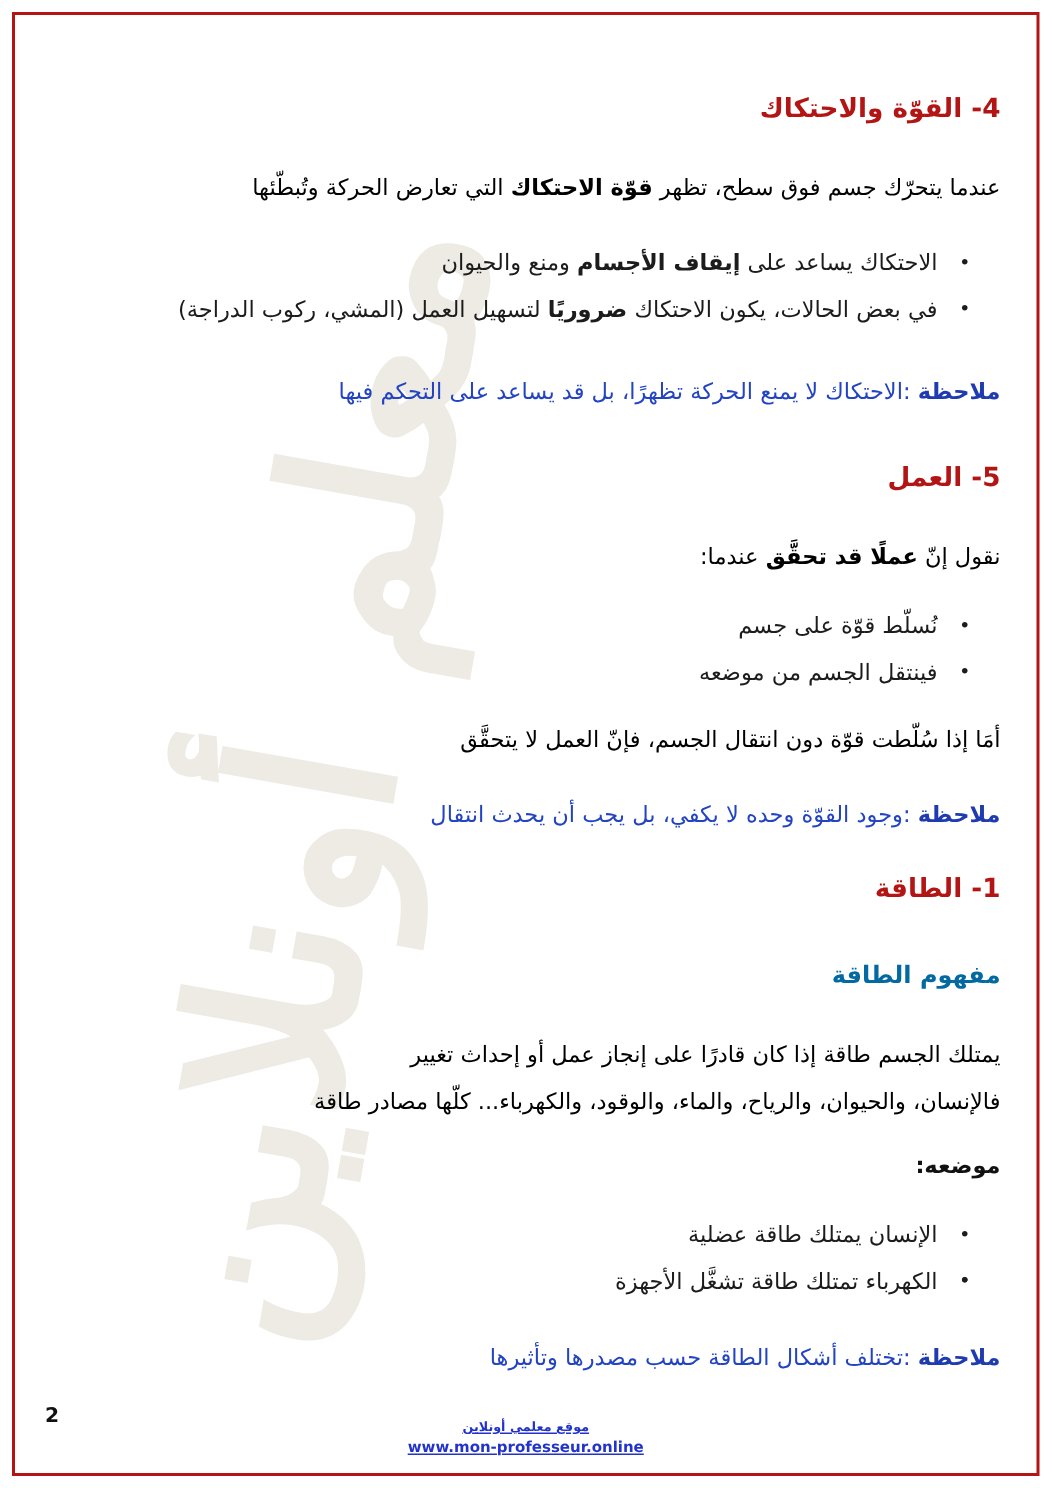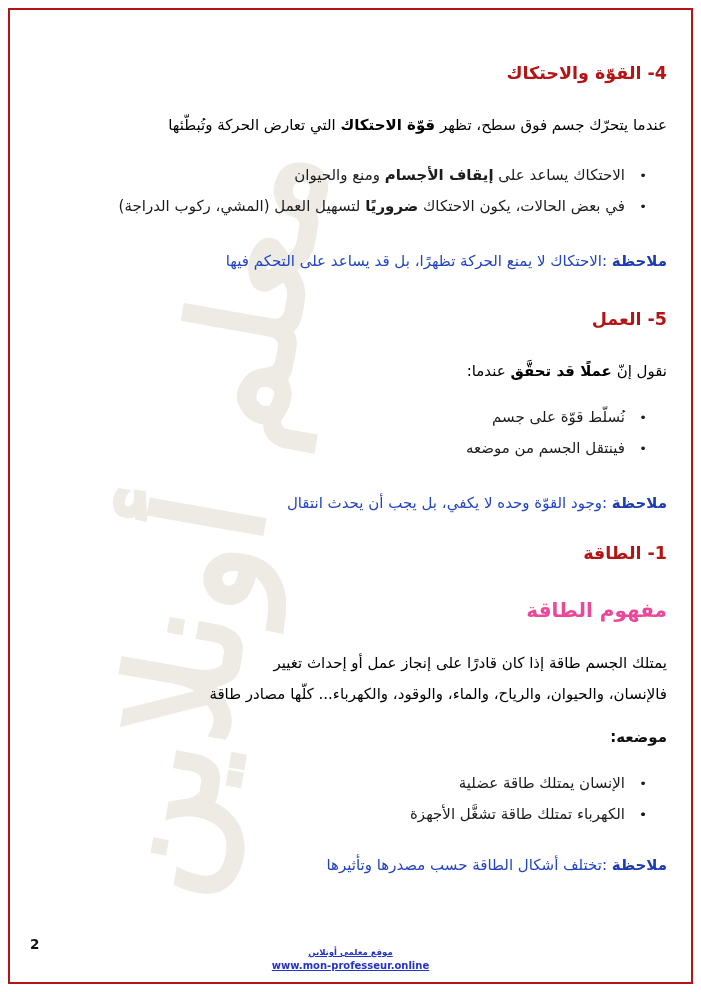--- a/index.html
+++ b/index.html
@@ -23,21 +23,21 @@
   }
   .content{
     position:absolute;top:10px;right:10px;left:10px;bottom:10px;
     padding:52px 24px 0 24px;direction:rtl;text-align:right;z-index:1;
     color:#1c1c1c;
   }
   .heading{
     margin:0;font-size:17.5px;font-weight:bold;color:#b31414;line-height:22px;
   }
   .subheading{
-    margin:36px 0 0 0;font-size:20px;font-weight:bold;color:#ec4899;line-height:20px;
+    margin:36px 0 0 0;font-size:16px;font-weight:bold;color:#0369a1;line-height:20px;
   }
   .para{
     margin:0;font-size:15px;line-height:22px;color:#000000;
   }
   .para b{font-weight:bold;}
   .mt-heading{margin-top:36px;}
   .mt-para{margin-top:30px;}
   .mt-small{margin-top:18px;}
   .bullets{
     list-style:none;margin:24px 0 0 0;padding:0 20px 0 0;
@@ -101,20 +101,21 @@
 
   <ul class="bullets" style="margin-top:20px;">
     <li>
       <span class="dot">•</span><span>نُسلّط قوّة على جسم</span>
     </li>
     <li>
       <span class="dot">•</span><span>فينتقل الجسم من موضعه</span>
     </li>
   </ul>
 
+  <p class="para mt-small">أمَا إذا سُلّطت قوّة دون انتقال الجسم، فإنّ العمل لا يتحقَّق</p>
 
   <p class="note"><b>ملاحظة</b> <span>:وجود القوّة وحده لا يكفي، بل يجب أن يحدث انتقال</span></p>
 
   <h2 class="heading" style="margin-top:28px;">1- الطاقة</h2>
 
   <h3 class="subheading">مفهوم الطاقة</h3>
 
   <p class="para" style="margin-top:28px;line-height:31px;"><span>يمتلك الجسم طاقة إذا كان قادرًا على إنجاز عمل أو إحداث تغيير</span><br><span>فالإنسان، والحيوان، والرياح، والماء، والوقود، والكهرباء... كلّها مصادر طاقة</span></p>
 
   <p class="examples-label">موضعه:</p>

